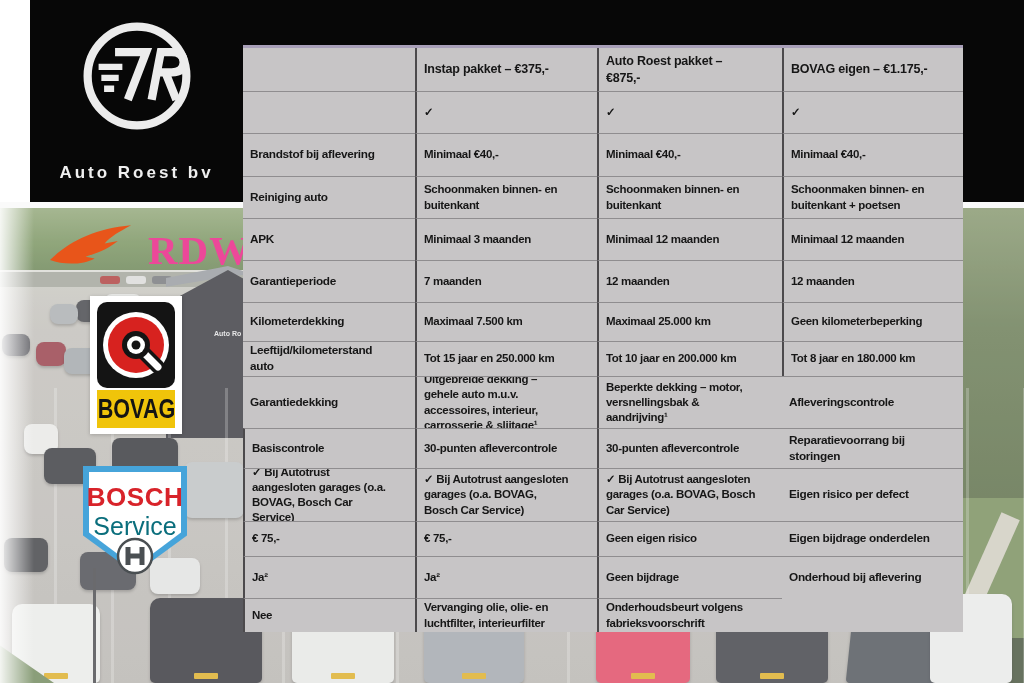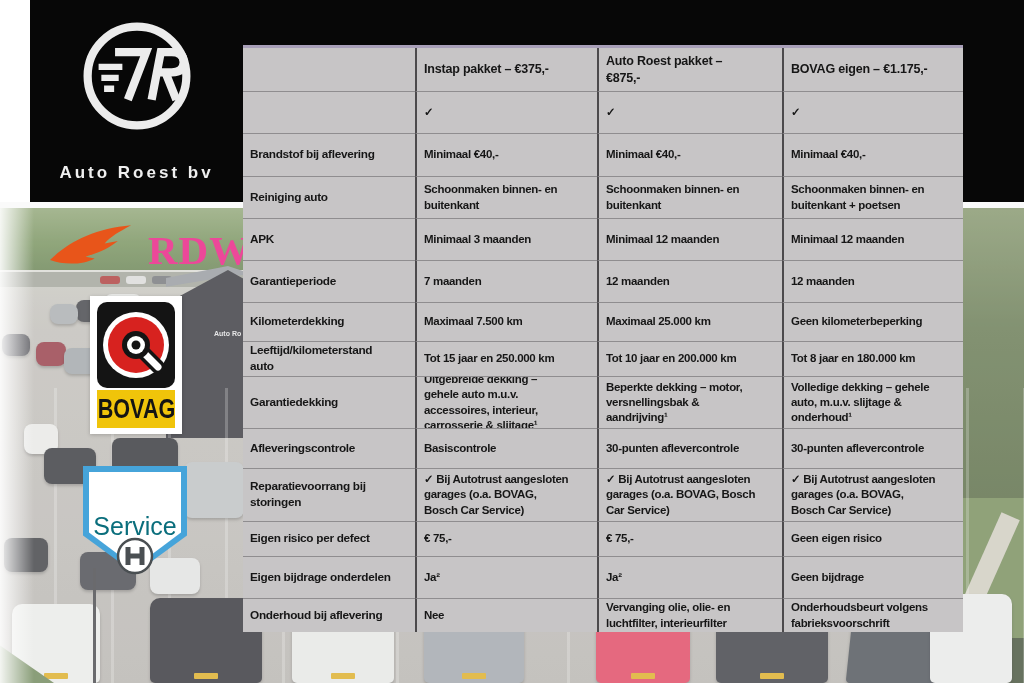--- a/index.html
+++ b/index.html
@@ -202,20 +202,21 @@
       <circle cx="39" cy="43" r="4.5" fill="#141414"></circle>
     </svg>
     <div class="bovag-band">
       <span>BOVAG</span>
     </div>
   </div>
 
   <div class="bosch">
     <div class="bosch-blue"></div>
     <div class="bosch-white"></div>
+    <div class="bosch-t1">BOSCH</div>
     <div class="bosch-t2">Service</div>
     <svg class="bosch-sym" width="40" height="40" viewBox="0 0 40 40">
       <circle cx="20" cy="20" r="17" fill="#ffffff" stroke="#4a4f52" stroke-width="2.5"></circle>
       <path d="M13,11 V29 M27,11 V29 M13,20 H27" stroke="#4a4f52" stroke-width="5" fill="none"></path>
     </svg>
   </div>
 
   <div class="pkg-table">
     <div class="grid">
       <div class="cell th lab"></div>
@@ -254,21 +255,20 @@
       <div class="cell td vl hl">Geen kilometerbeperking</div>
 
       <div class="cell lab hl">Leeftijd/kilometerstand auto</div>
       <div class="cell td vl hl">Tot 15 jaar en 250.000 km</div>
       <div class="cell td vl hl">Tot 10 jaar en 200.000 km</div>
       <div class="cell td vl hl">Tot 8 jaar en 180.000 km</div>
 
       <div class="cell lab hl">Garantiedekking</div>
       <div class="cell td vl hl">Uitgebreide dekking – gehele auto m.u.v. accessoires, interieur, carrosserie &amp; slijtage¹</div>
       <div class="cell td vl hl">Beperkte dekking – motor, versnellingsbak &amp; aandrijving¹</div>
-      <div class="cell td vl hl">Volledige dekking – gehele auto, m.u.v. slijtage &amp; onderhoud¹</div>
 
       <div class="cell lab hl">Afleveringscontrole</div>
       <div class="cell td vl hl">Basiscontrole</div>
       <div class="cell td vl hl">30-punten aflevercontrole</div>
       <div class="cell td vl hl">30-punten aflevercontrole</div>
 
       <div class="cell lab hl">Reparatievoorrang bij storingen</div>
       <div class="cell td vl hl">✓ Bij Autotrust aangesloten garages (o.a. BOVAG, Bosch Car Service)</div>
       <div class="cell td vl hl">✓ Bij Autotrust aangesloten garages (o.a. BOVAG, Bosch Car Service)</div>
       <div class="cell td vl hl">✓ Bij Autotrust aangesloten garages (o.a. BOVAG, Bosch Car Service)</div>

